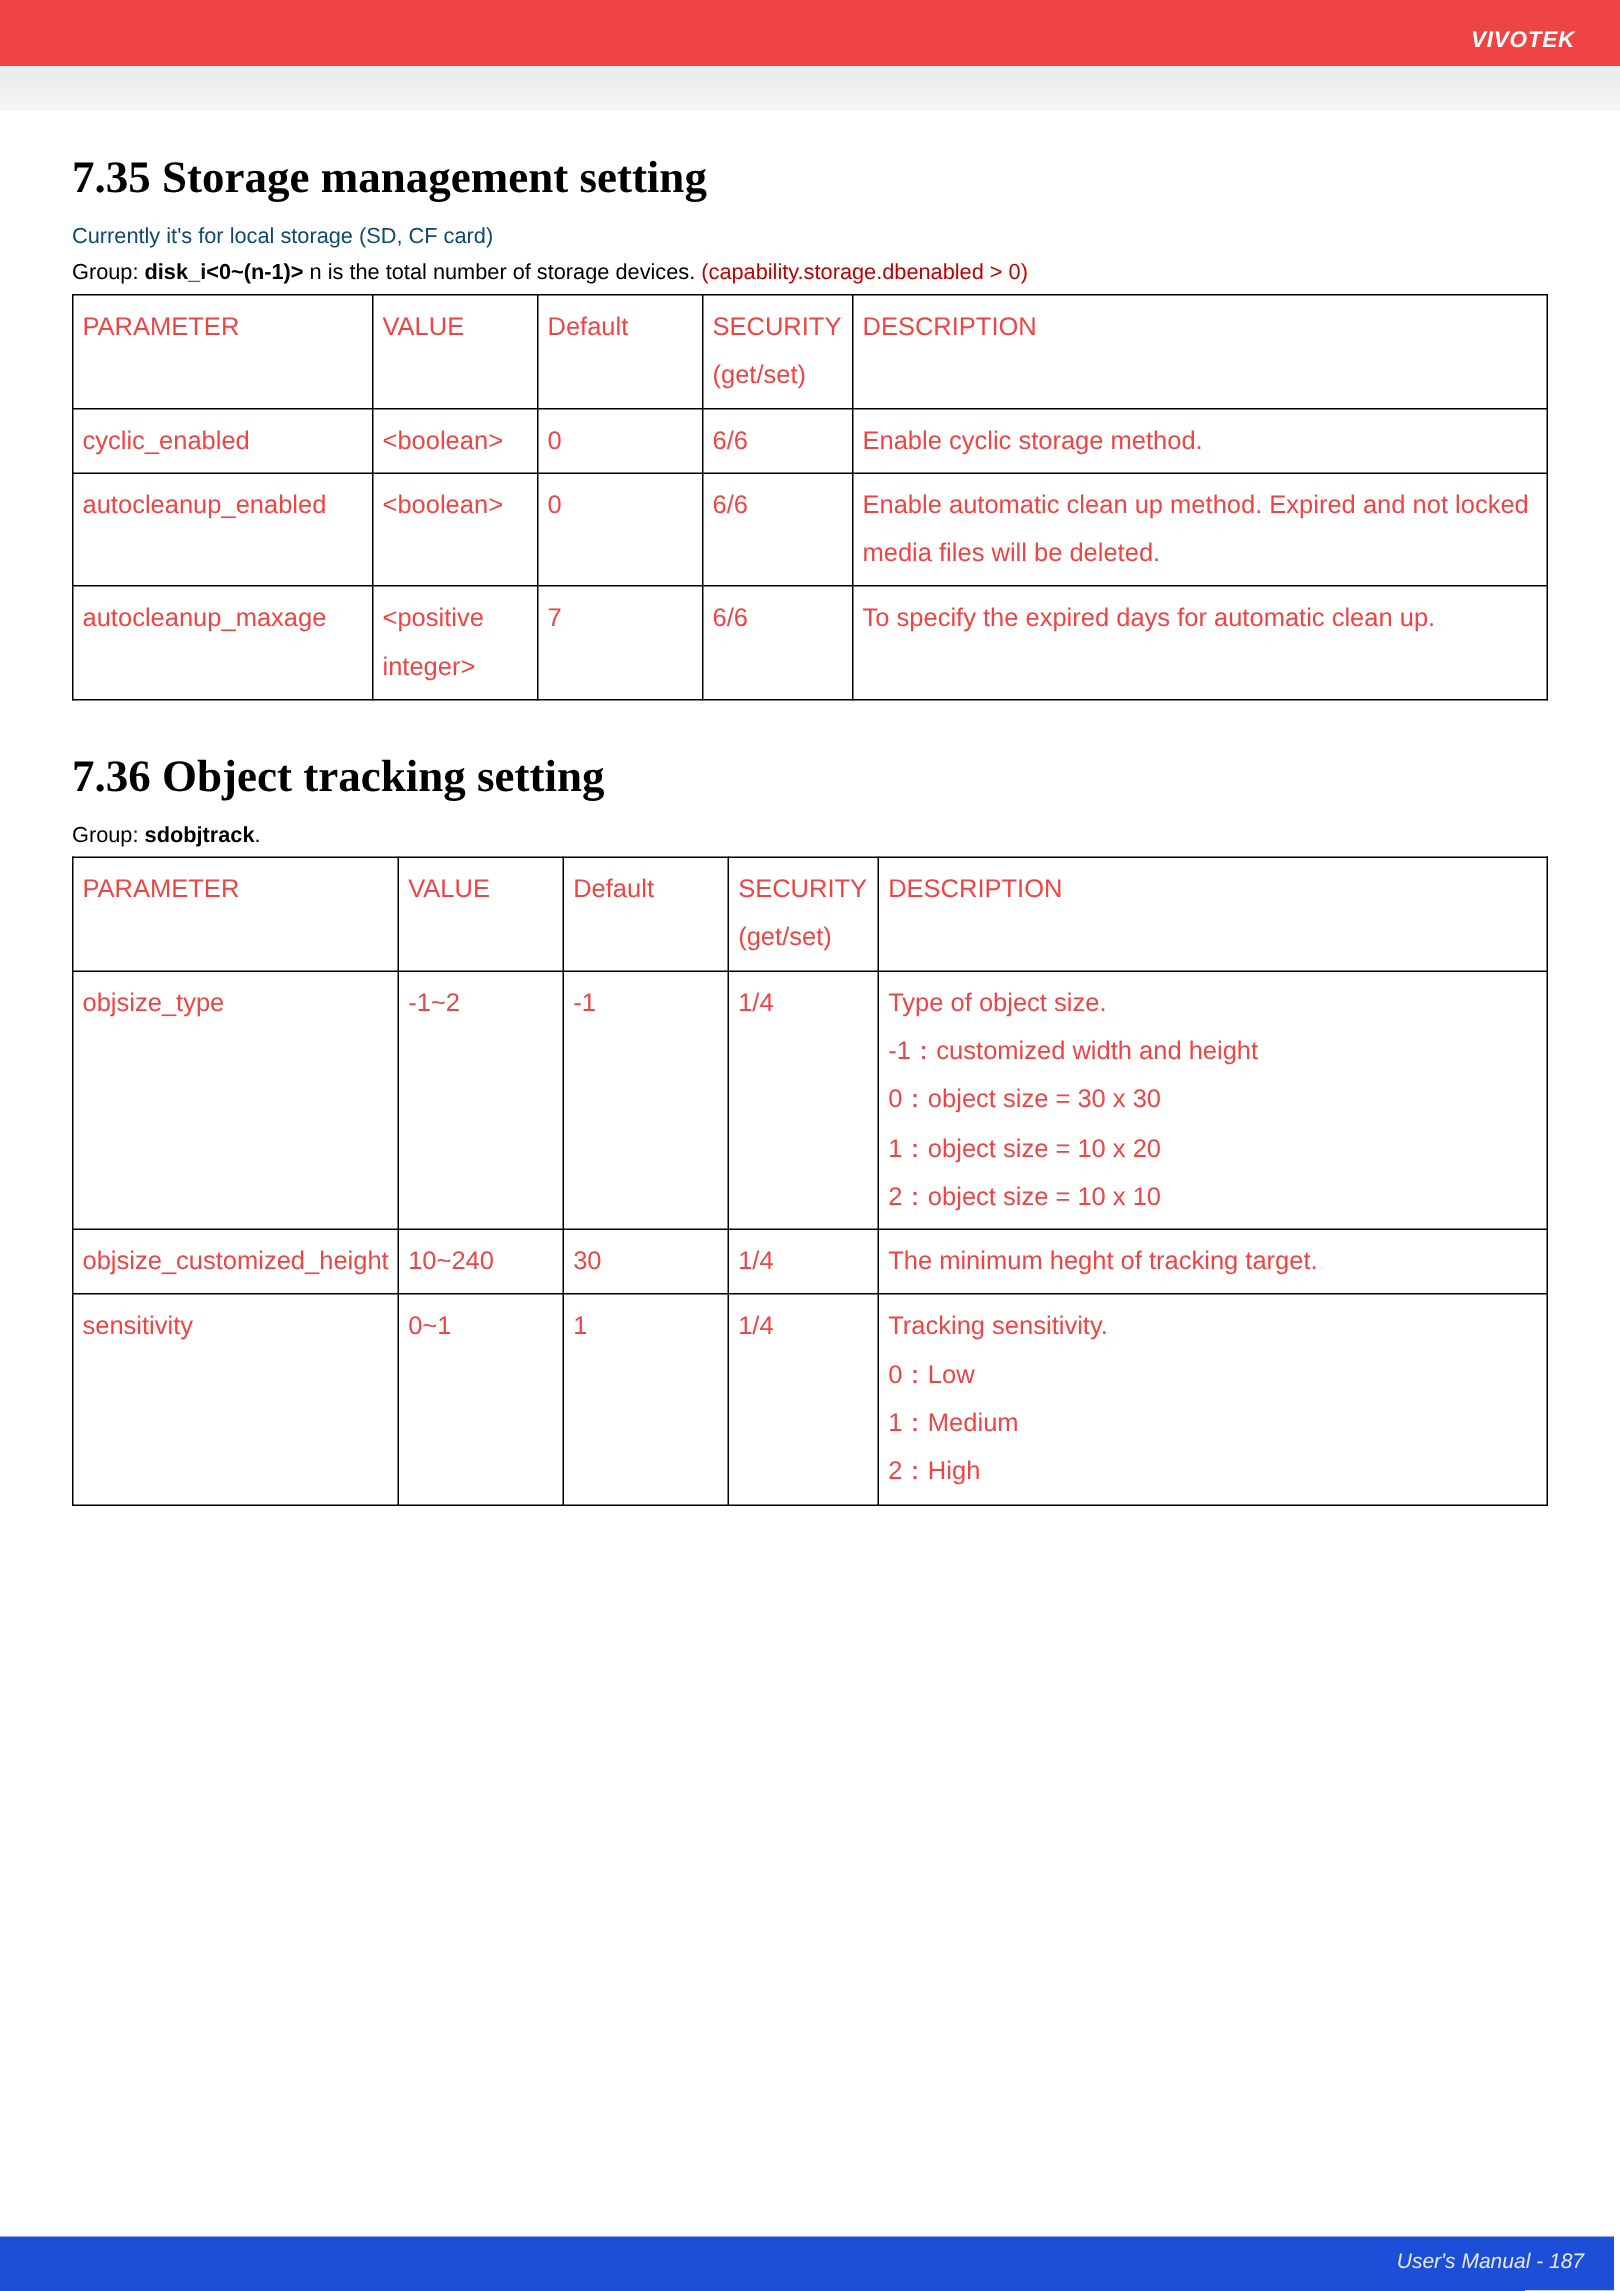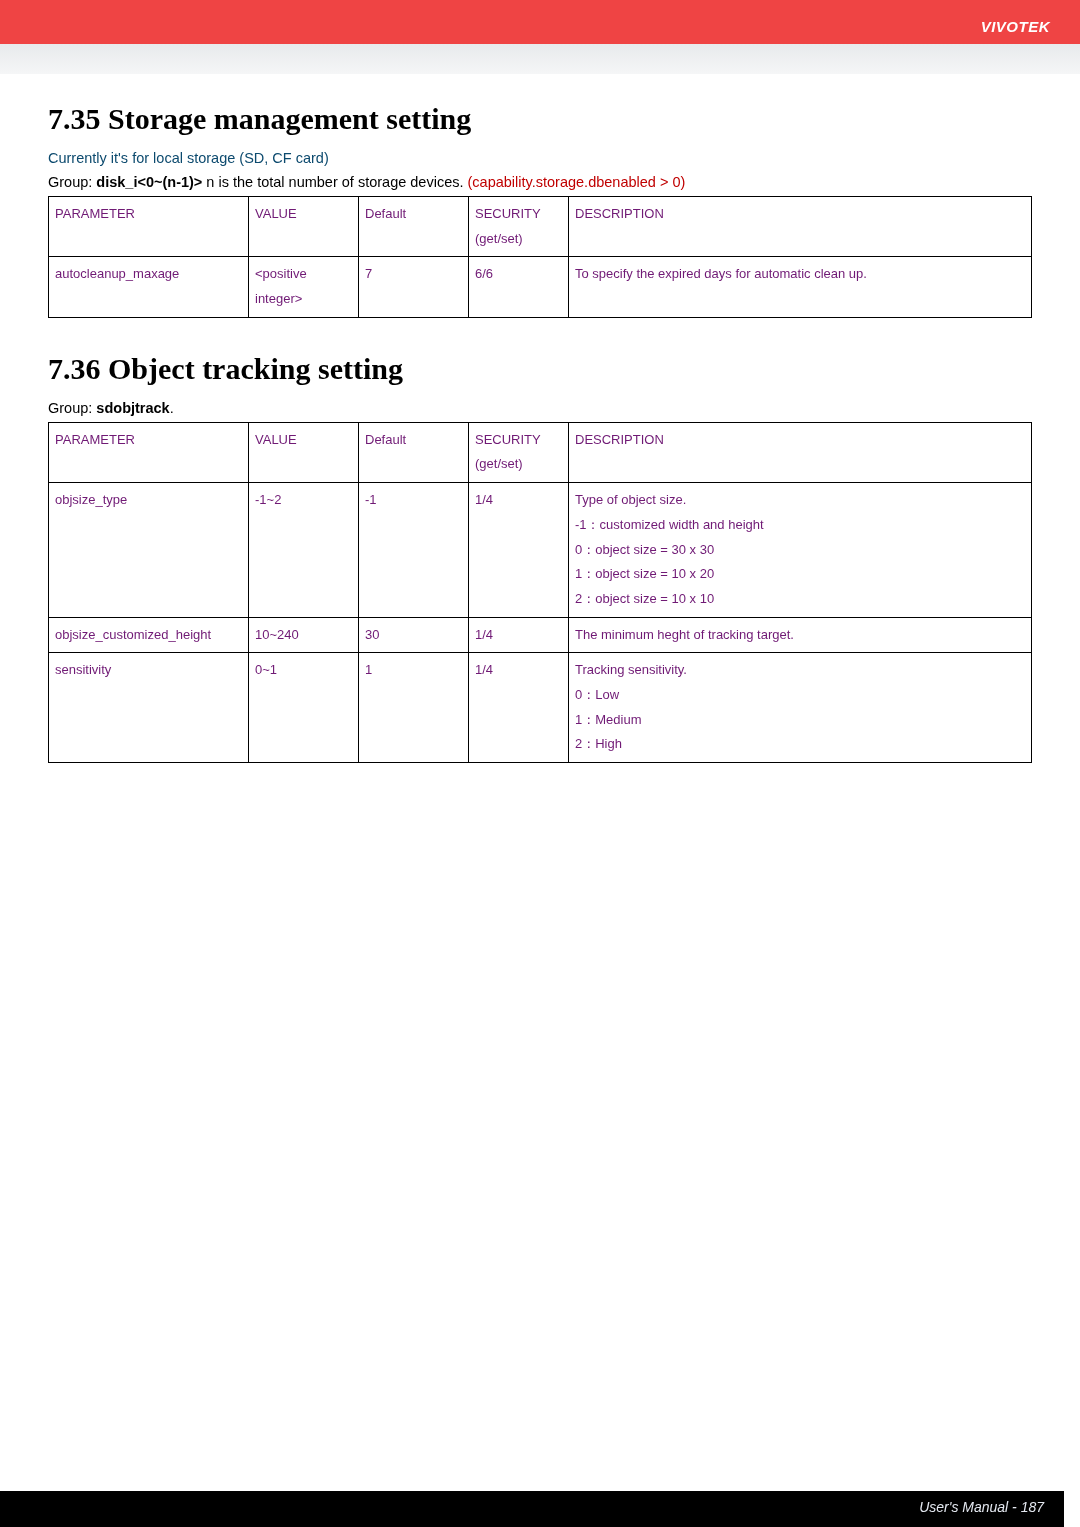--- a/index.html
+++ b/index.html
@@ -49,45 +49,45 @@
   .group-line {
     font-size: 14.5px;
     color: #000;
     margin-bottom: 6px;
   }
   .group-line b { font-weight: bold; }
   .group-line .red { color: #c00000; margin-top: 13px; }
   table.param-table {
     border-collapse: collapse;
     width: 100%;
-    font-size: 13px;
-    color: #701a75;
+    font-size: 17px;
+    color: #ef4444;
     margin-bottom: 34px;
   }
   table.param-table th,
   table.param-table td {
     border: 1px solid #000;
     text-align: left;
     vertical-align: top;
     padding: 5px 6px;
     font-weight: normal;
     line-height: 1.9;
   }
   table.param-table td p { margin: 0; line-height: 1.9; }
   .col-param { width: 200px; }
   .col-value { width: 110px; }
   .col-default { width: 110px; }
   .col-sec { width: 100px; }
   .footer-band {
     position: absolute;
     bottom: 0;
     left: 0;
-    right: 16px;
+    right: 4px;
     height: 36px;
-    background: #000000;
+    background: #1d4ed8;
   }
   .footer-band .pgnum {
     position: absolute;
     right: 20px;
     top: 8px;
     color: #e4e8f0;
     font-style: italic;
     font-size: 14px;
   }
 </style>
@@ -113,20 +113,34 @@
       <th class="col-param">PARAMETER</th>
       <th class="col-value">VALUE</th>
       <th class="col-default">Default</th>
       <th class="col-sec">
         <span>SECURITY</span><br>
         <span>(get/set)</span>
       </th>
       <th>DESCRIPTION</th>
     </tr>
     <tr>
+      <td>cyclic_enabled</td>
+      <td>&lt;boolean&gt;</td>
+      <td>0</td>
+      <td>6/6</td>
+      <td>Enable cyclic storage method.</td>
+    </tr>
+    <tr>
+      <td>autocleanup_enabled</td>
+      <td>&lt;boolean&gt;</td>
+      <td>0</td>
+      <td>6/6</td>
+      <td>Enable automatic clean up method. Expired and not locked media files will be deleted.</td>
+    </tr>
+    <tr>
       <td>autocleanup_maxage</td>
       <td>&lt;positive integer&gt;</td>
       <td>7</td>
       <td>6/6</td>
       <td>To specify the expired days for automatic clean up.</td>
     </tr>
   </tbody>
     </table>
 
   <h1 class="section-title">7.36 Object tracking setting</h1>

